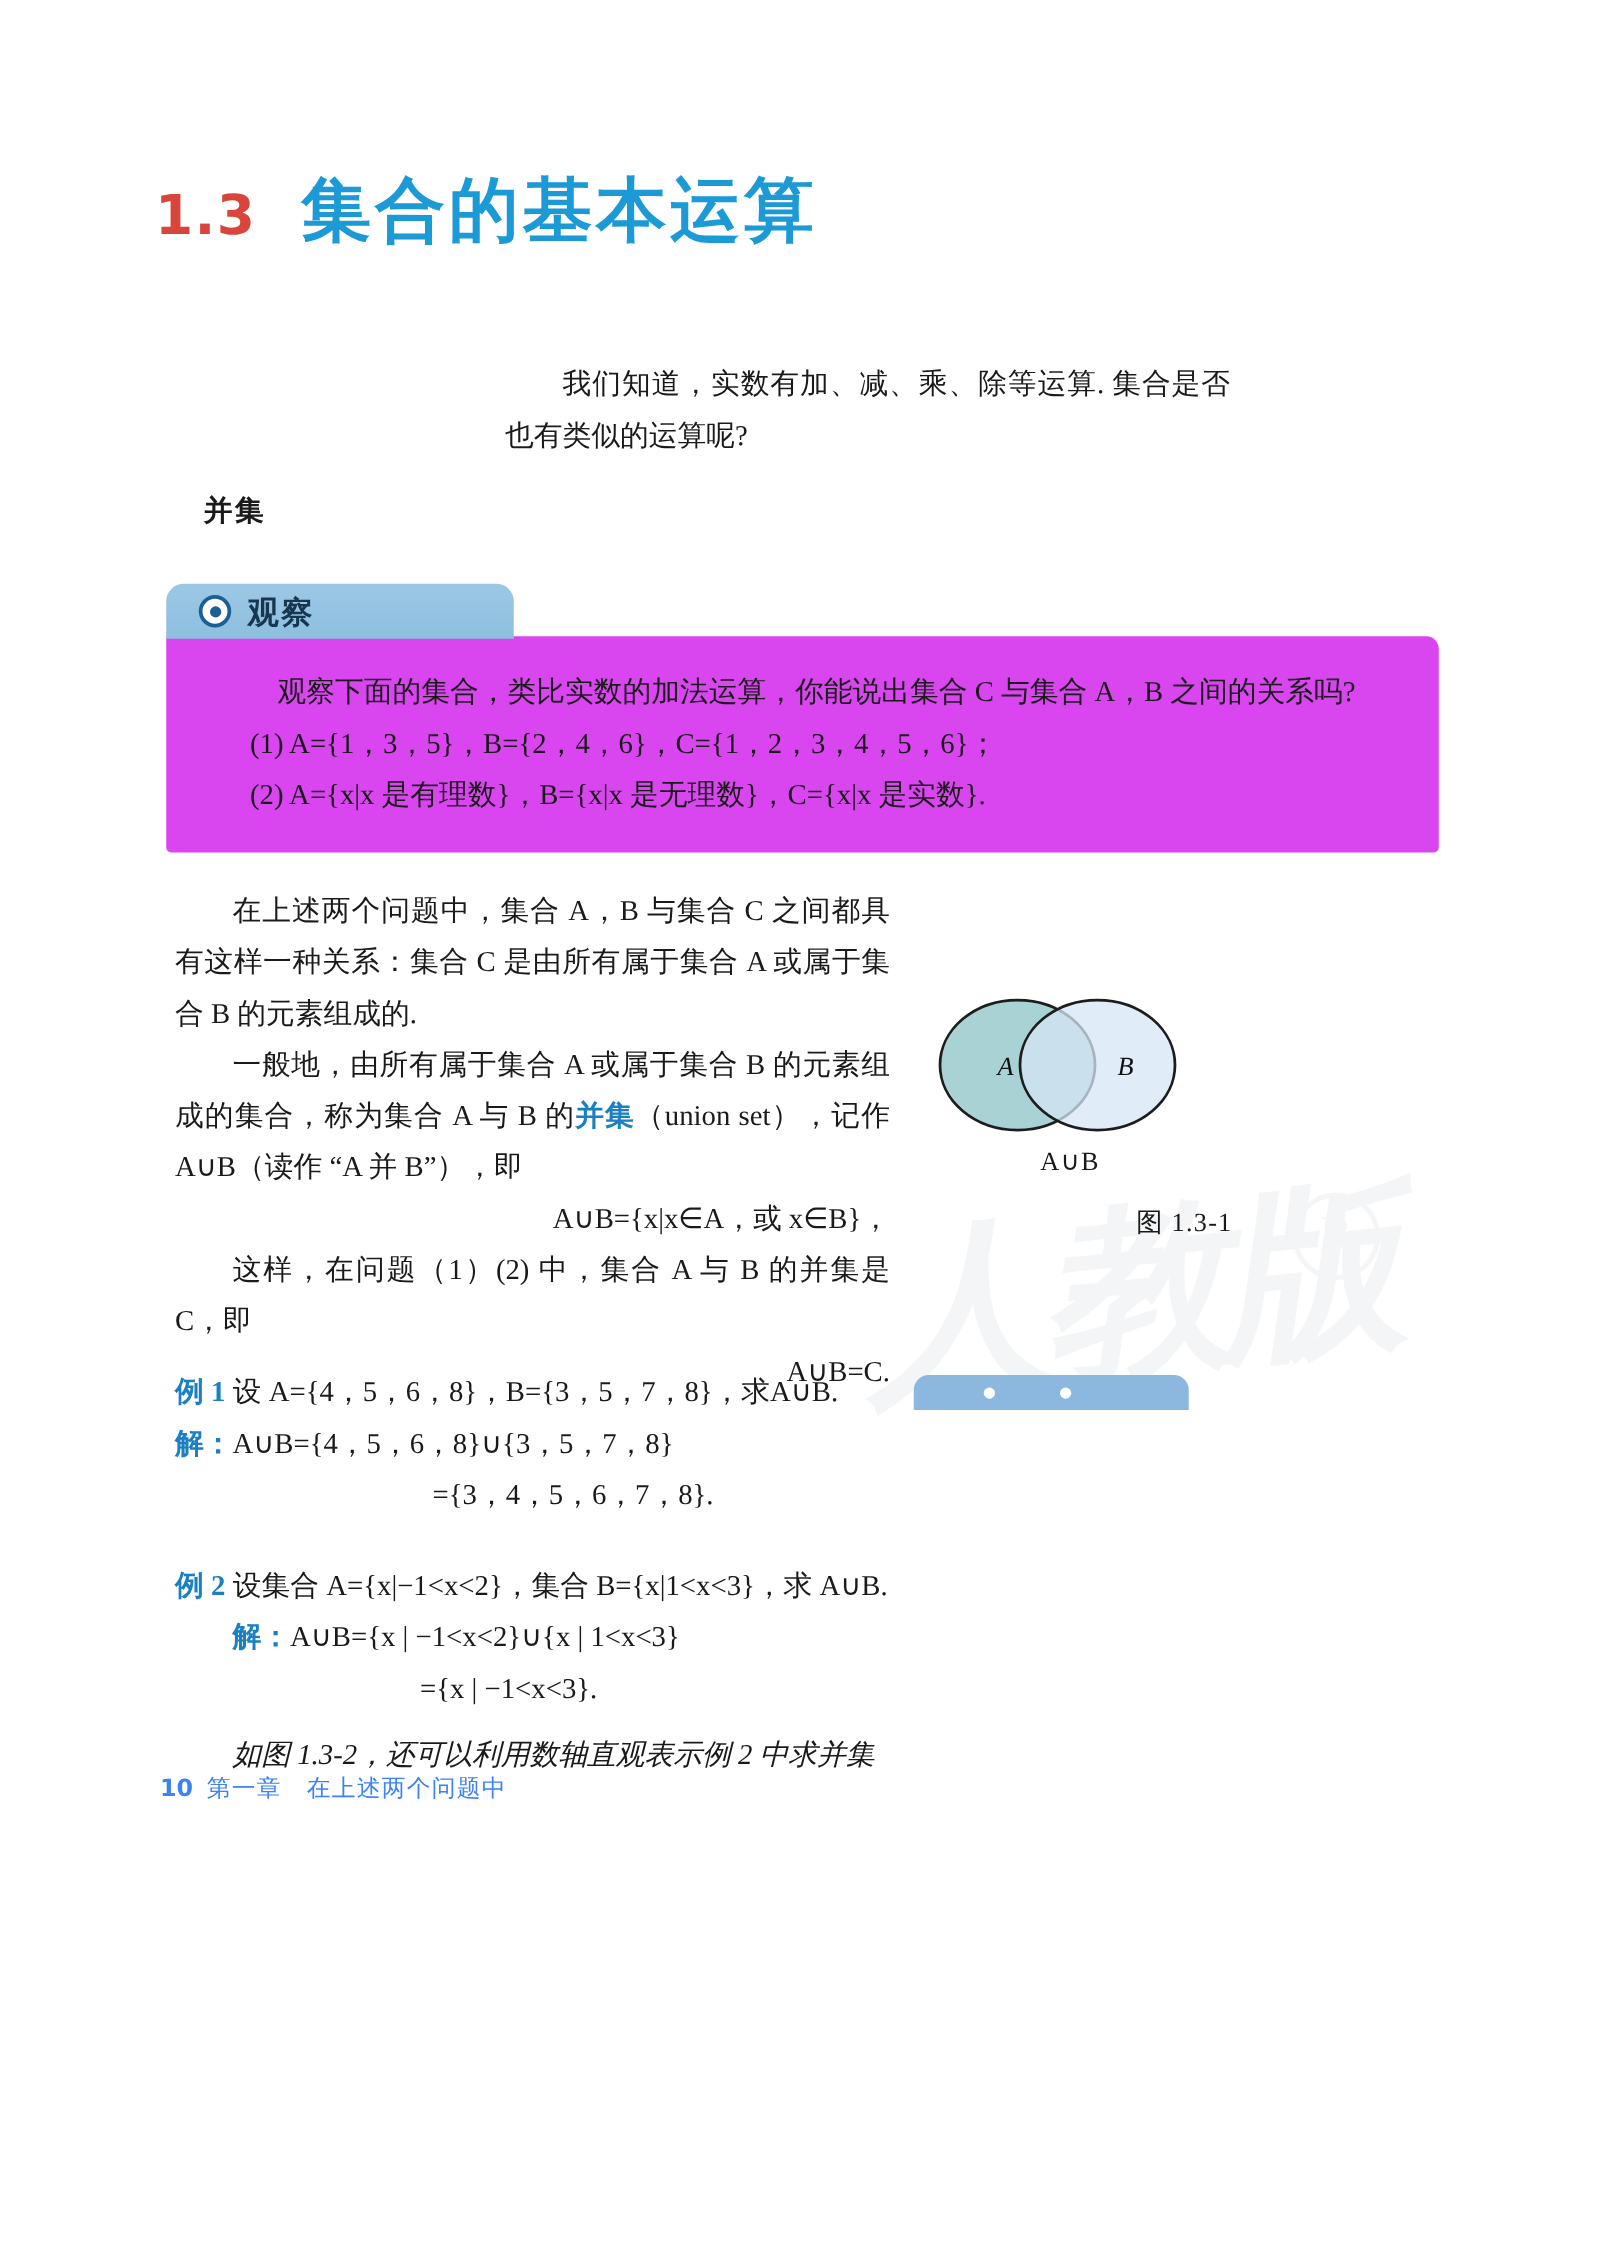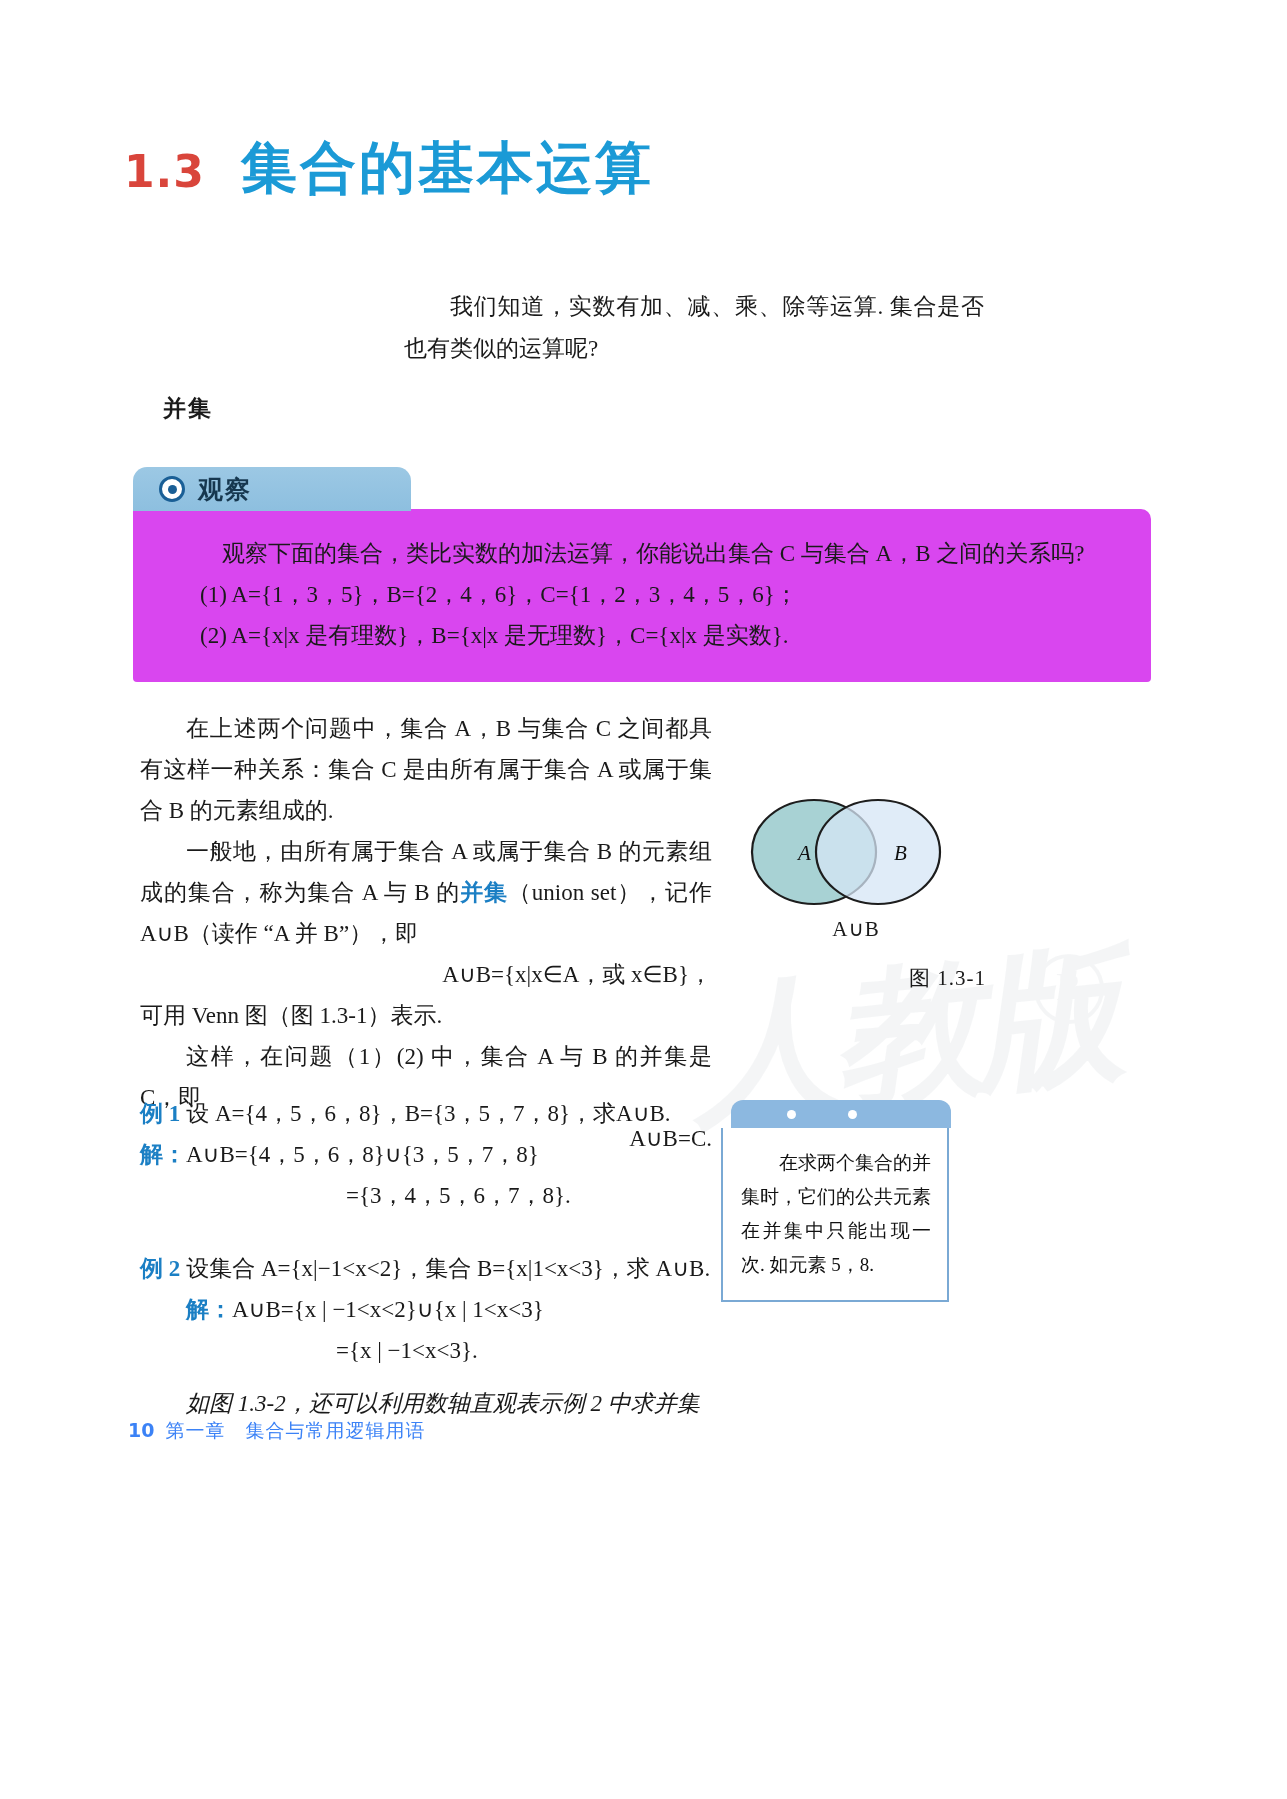--- a/index.html
+++ b/index.html
@@ -272,21 +272,20 @@
       <div class="obs-p">观察下面的集合，类比实数的加法运算，你能说出集合 C 与集合 A，B 之间的关系吗?</div>
       <div class="obs-item">(1) A={1，3，5}，B={2，4，6}，C={1，2，3，4，5，6}；</div>
       <div class="obs-item">(2) A={x|x 是有理数}，B={x|x 是无理数}，C={x|x 是实数}.</div>
     </div>
   </div>
 
   <div class="body-col">
     <div class="p-ind">在上述两个问题中，集合 A，B 与集合 C 之间都具有这样一种关系：集合 C 是由所有属于集合 A 或属于集合 B 的元素组成的.</div>
     <div class="p-ind"><span>一般地，由所有属于集合 A 或属于集合 B 的元素组成的集合，称为集合 A 与 B 的</span><span class="kw-blue">并集</span><span>（union set），记作 A∪B（读作 “A 并 B”），即</span></div>
     <div class="center-eq">A∪B={x|x∈A，或 x∈B}，</div>
-    <div>可用 Venn 图（图 1.3-1）表示.</div>
     <div class="p-ind">这样，在问题（1）(2) 中，集合 A 与 B 的并集是 C，即</div>
     <div class="center-eq">A∪B=C.</div>
   </div>
 
   <div class="venn">
     <svg width="240" height="125" viewBox="0 0 240 125">
       <ellipse cx="88" cy="62" rx="62" ry="52" fill="#a8d2d4" stroke="#1d1d1d" stroke-width="2.2"></ellipse>
       <ellipse cx="152" cy="62" rx="62" ry="52" fill="#d6e6f5" fill-opacity="0.75" stroke="#1d1d1d" stroke-width="2.2"></ellipse>
       <text x="72" y="70" font-family="Liberation Serif, serif" font-style="italic" font-size="21" fill="#111">A</text>
       <text x="168" y="70" font-family="Liberation Serif, serif" font-style="italic" font-size="21" fill="#111">B</text>
@@ -313,23 +312,22 @@
       <span class="sol-tag">解：</span><span>A∪B={x | −1&lt;x&lt;2}∪{x | 1&lt;x&lt;3}</span>
     </div>
     <div class="eq-ind2">={x | −1&lt;x&lt;3}.</div>
   </div>
 
   <div class="tip">
     <div class="tip-head">
       <i class="d1"></i>
         <i class="d2"></i>
     </div>
-    <div class="tip-body">在求两个集合的并集时，它们的公共元素在并集中只能出现一次. 如元素 5，8.</div>
   </div>
 
   <div class="tail">如图 1.3-2，还可以利用数轴直观表示例 2 中求并集</div>
 
   <div class="footer">
     <span class="pg">10</span>
-    <span class="ch">第一章　集合与常用逻辑用语</span>
+    <span class="ch">第一章　在上述两个问题中</span>
   </div>
 
 </div>
 
 </body></html>

